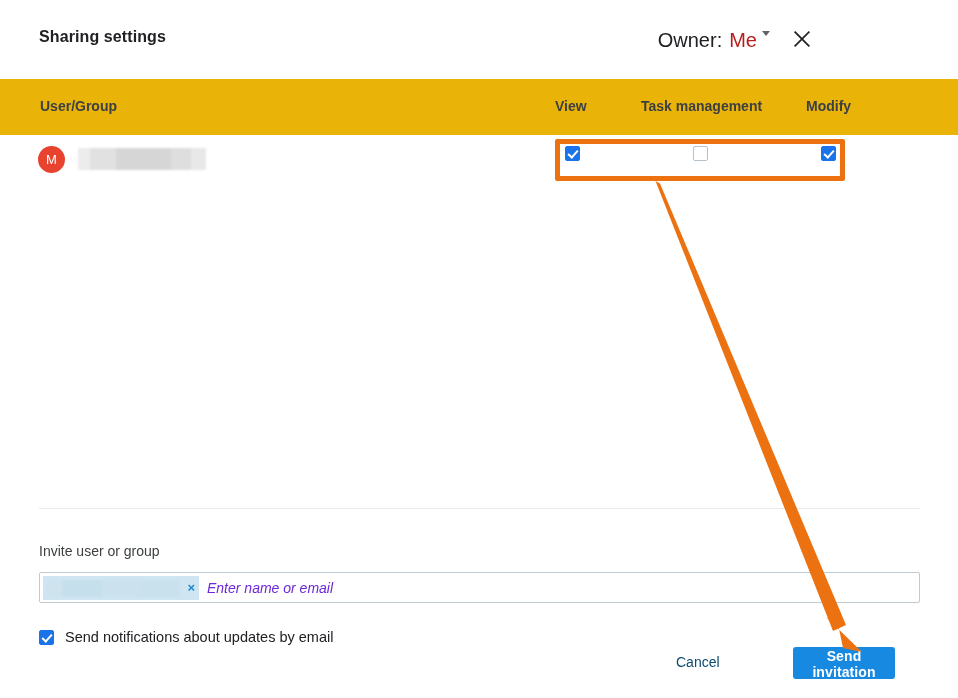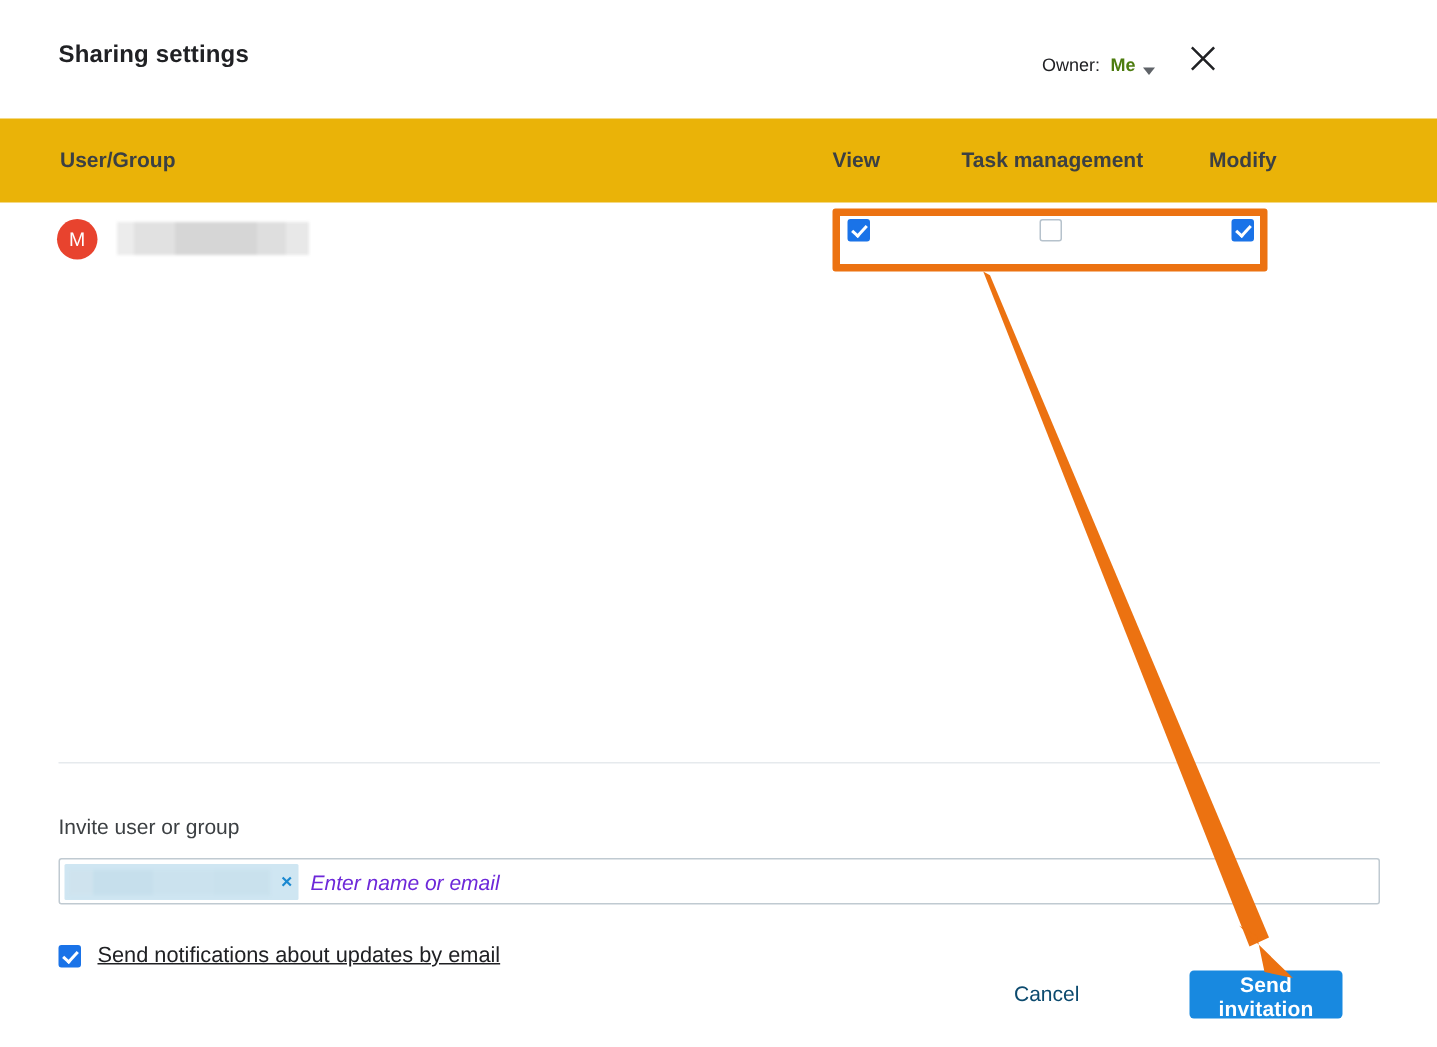--- a/index.html
+++ b/index.html
@@ -26,30 +26,29 @@
   .dialog-title {
     position: absolute;
     left: 39px; top: 28px;
     font-size: 16px;
     font-weight: bold;
     color: #202124;
     letter-spacing: 0.1px;
   }
   .owner-block {
     position: absolute;
-    right: 78px; top: 16px;
-    display: flex;
-    align-items: flex-end;
+    right: 78px; top: 29px;
+    display: flex;
+    align-items: flex-start;
     gap: 7px;
-    font-size: 12px;
+    font-size: 20px;
   }
   .owner-value {
-    color: #4d7c0f;
-    font-weight: bold;
-    margin-top: 20px;
+    color: #b91c1c;
+    font-weight: normal;
   }
   .owner-caret {
     width: 0; height: 0;
     border-left: 4.5px solid transparent;
     border-right: 4.5px solid transparent;
     border-top: 5px solid #5f6368;
     margin-left: -2px;
     margin-top: 2px;
   }
   .close-btn {
@@ -213,21 +212,20 @@
     color: #6d28d9;
   }
 
   
   .notify-row {
     position: absolute;
     left: 39px; top: 629px;
     display: flex;
     align-items: center;
     gap: 11px;
-    text-decoration: underline;
   }
   .notify-label {
     font-size: 14.5px;
     color: #202124;
   }
 
   
   .btn-cancel {
     position: absolute;
     left: 676px; top: 654px;

